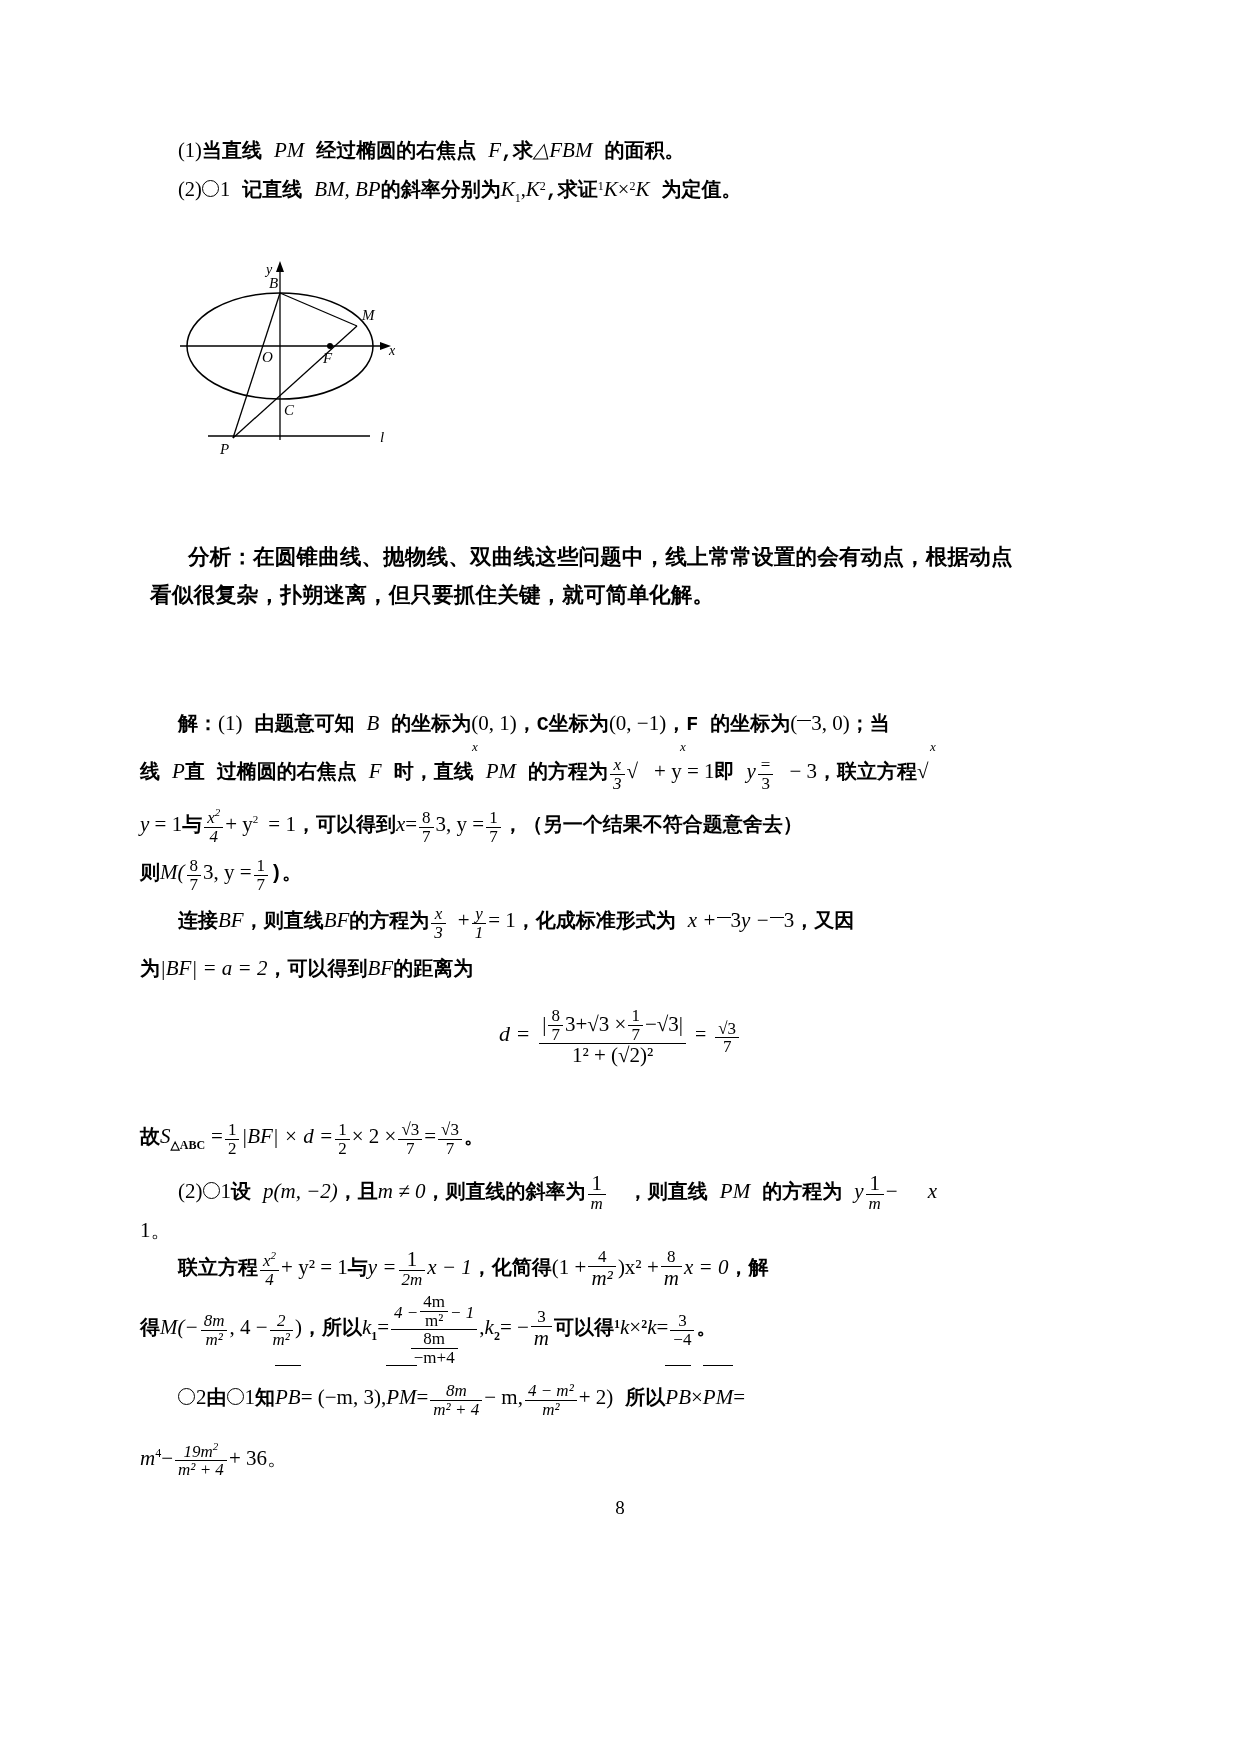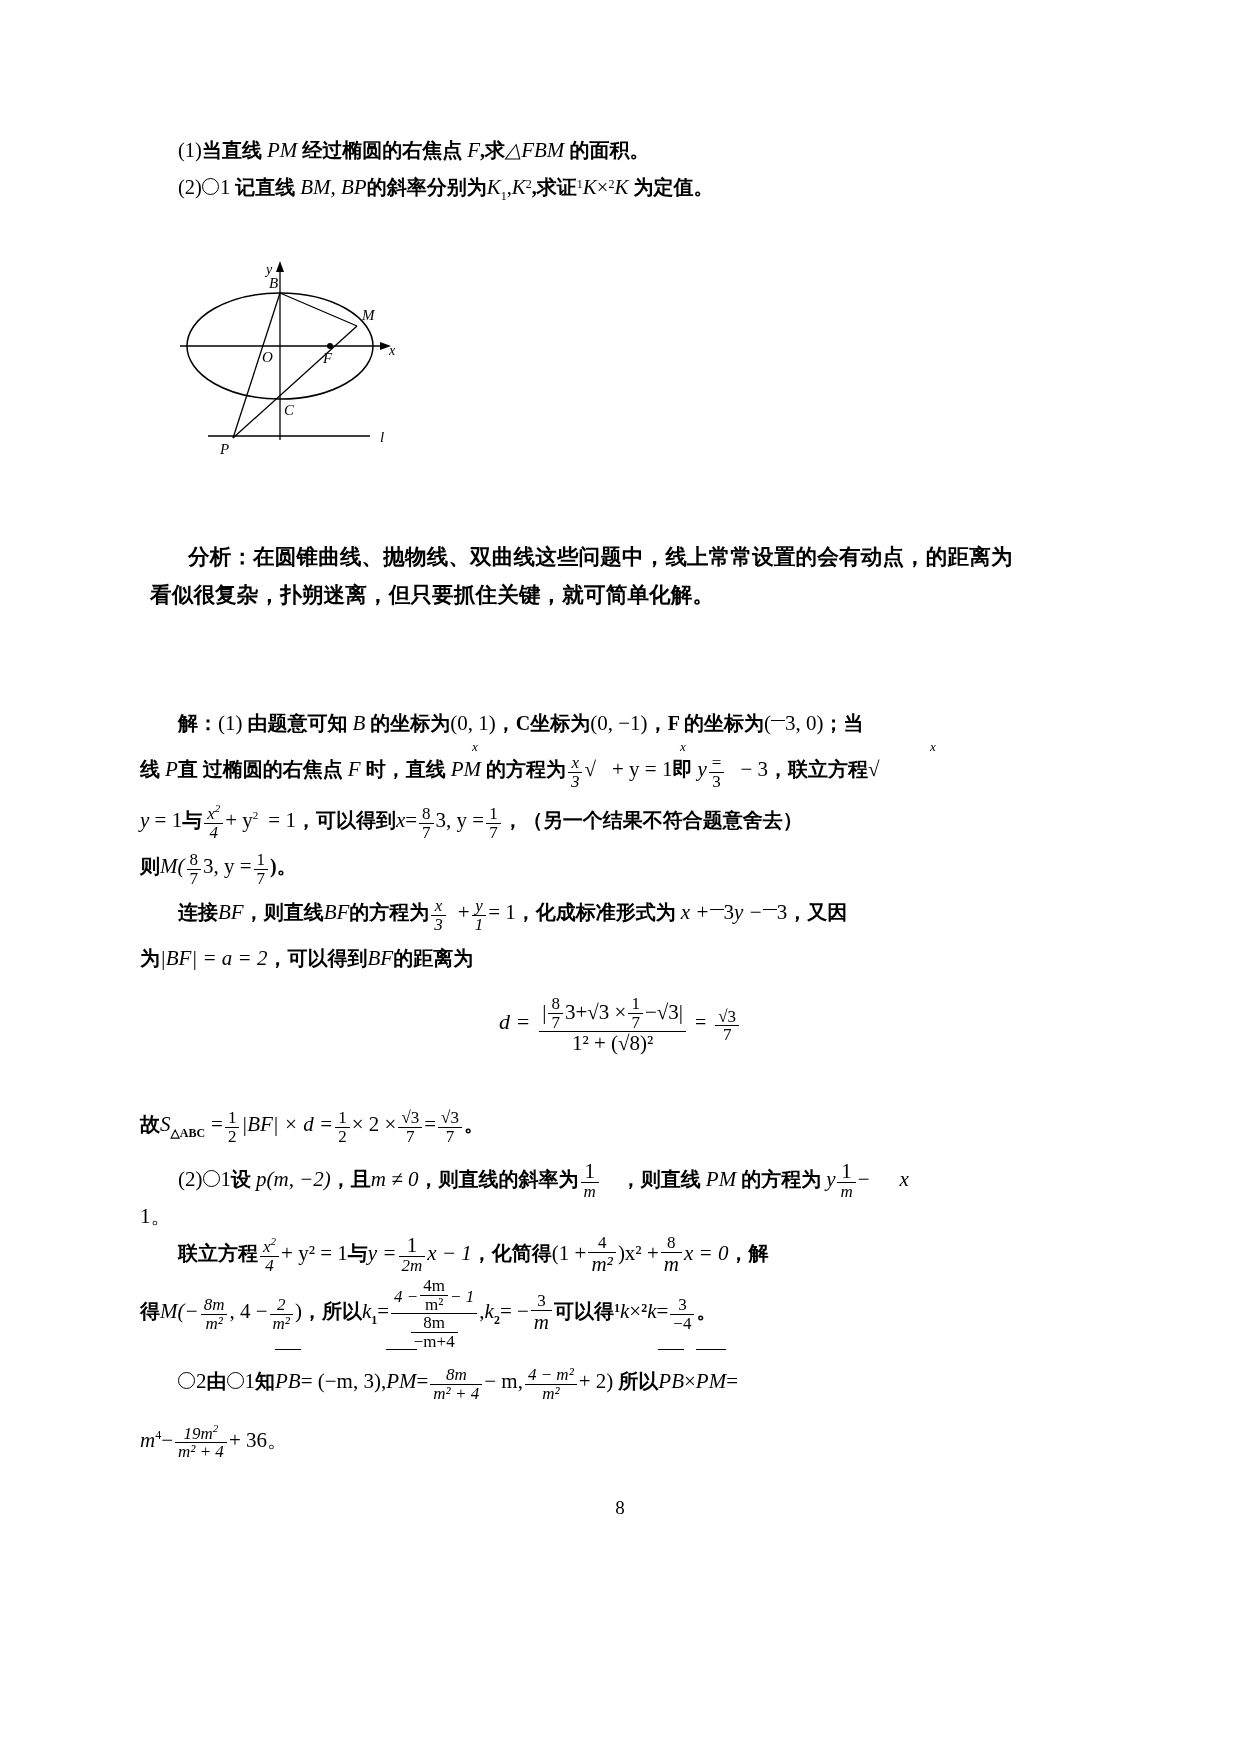--- a/index.html
+++ b/index.html
@@ -7,21 +7,21 @@
     width:1240px;height:1754px;
     background:#ffffff;
     font-family:"Liberation Serif", serif;
     color:#000;
     position:relative;
     overflow:hidden;
   }
   .page{position:absolute;inset:0;}
 
   
-  .cn{font-family:Liberation Serif, serif;font-weight:600;}
+  .cn{font-family:Liberation Mono, monospace;font-weight:600;}
   .mi{font-family:"Liberation Serif", serif;font-style:italic;}
   .mr{font-family:"Liberation Serif", serif;}
 
   
   .problem{position:absolute;left:178px;top:133px;width:900px;}
   .pline{font-size:20.5px;line-height:34px;white-space:nowrap;}
   .pline .cn{font-size:20px;}
   .pline .mi{font-size:21px;}
 
   .circnum{
@@ -129,21 +129,21 @@
       <text x="153" y="105" font-family="Liberation Serif, serif" font-style="italic" font-size="15">F</text>
       <text x="114" y="157" font-family="Liberation Serif, serif" font-style="italic" font-size="15">C</text>
       <text x="50" y="196" font-family="Liberation Serif, serif" font-style="italic" font-size="15">P</text>
       <text x="210" y="184" font-family="Liberation Serif, serif" font-style="italic" font-size="15">l</text>
       <text x="219" y="97" font-family="Liberation Serif, serif" font-style="italic" font-size="14">x</text>
       <text x="96" y="16" font-family="Liberation Serif, serif" font-style="italic" font-size="14">y</text>
     </svg>
   </div>
 
   <div class="analysis">
-    <div class="aline indent">分析：在圆锥曲线、抛物线、双曲线这些问题中，线上常常设置的会有动点，的距离为</div>
+    <div class="aline indent">分析：在圆锥曲线、抛物线、双曲线这些问题中，线上常常设置的会有动点，根据动点</div>
     <div class="aline">看似很复杂，扑朔迷离，但只要抓住关键，就可简单化解。</div>
   </div>
 
   <div class="solution">
 
     <div class="sline" style="padding-left:38px;">
       <span class="cn">解：</span><span class="mr">(1)</span><span class="cn"> 由题意可知 </span><span class="mi">B</span><span class="cn"> 的坐标为</span><span class="mr">(0, 1)</span><span class="cn">，C坐标为</span><span class="mr">(0, −1)</span><span class="cn">，F 的坐标为</span><span class="mr">(</span><span class="rad"><span class="bar" style="width:14px;"></span><span class="mr">3</span></span><span class="mr">, 0)</span><span class="cn">；当</span>
       <span class="abs mi" style="left:332px;top:24px;font-size:13px;">x</span>
       <span class="abs mi" style="left:540px;top:24px;font-size:13px;">x</span>
       <span class="abs mi" style="left:790px;top:24px;font-size:13px;">x</span>
@@ -169,21 +169,21 @@
       <span class="cn">为</span><span class="mi">|BF| = a = 2</span><span class="cn">，可以得到</span><span class="mi">BF</span><span class="cn">的距离为</span>
     </div>
 
     <div class="sline" style="height:120px;line-height:normal;">
       <div class="dformula" style="top:14px;">
         <span class="mi" style="font-size:22px;">d =</span>
         <span class="frac" style="vertical-align:-1.1em;font-style:normal;">
           <span>
             <span class="mr">|</span><span class="frac up" style="vertical-align:-0.5em;"><span>8</span><span class="den">7</span></span><span class="mr">3</span><span class="mr">+</span><span class="mr">√</span><span class="mr">3 ×</span><span class="frac up" style="vertical-align:-0.5em;"><span>1</span><span class="den">7</span></span><span class="mr">−</span><span class="mr">√</span><span class="mr">3</span><span class="mr">|</span>
           </span>
-          <span class="den mr" style="font-style:normal;">1² + (√8)²</span>
+          <span class="den mr" style="font-style:normal;">1² + (√2)²</span>
         </span>
         <span class="mr" style="font-size:20px;">=</span>
         <span class="frac up" style="vertical-align:-0.6em;">
           <span><span>√</span><span>3</span></span>
           <span class="den">7</span>
         </span>
       </div>
     </div>
 
     <div class="sline">

